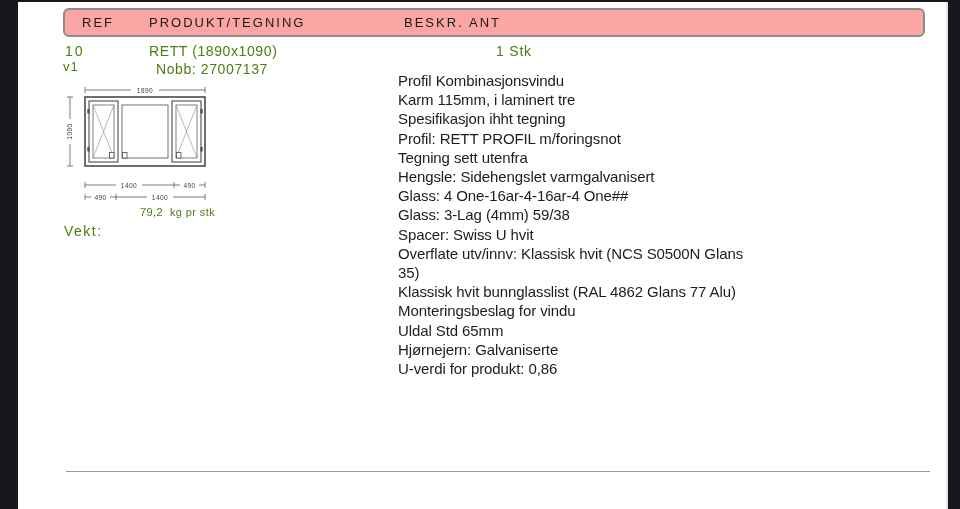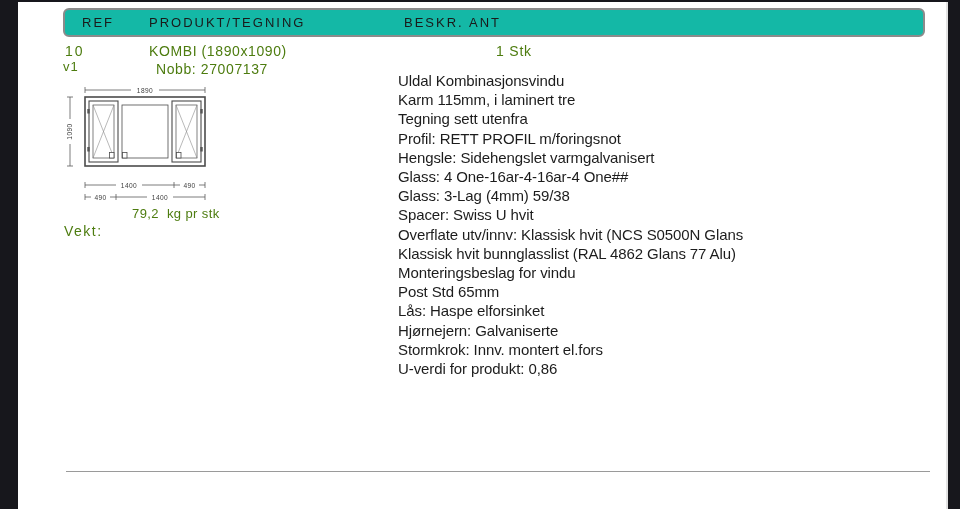--- a/index.html
+++ b/index.html
@@ -2,34 +2,34 @@
 <html><head>
 <meta charset="utf-8">
 <style>
   html,body{margin:0;padding:0;background:#ffffff;}
   .page{position:relative;width:960px;height:509px;background:#ffffff;overflow:hidden;
         font-family:"Liberation Sans", sans-serif;color:#1a1a1a;}
   .bar-left{position:absolute;left:0;top:0;width:18px;height:509px;background:#17171c;}
   .bar-right{position:absolute;left:946px;top:0;width:14px;height:509px;background:#17171c;border-left:2px solid #e2e2e2;}
   .bar-top{position:absolute;left:0;top:0;width:960px;height:2px;background:#17171c;}
   .header-box{position:absolute;left:63px;top:8px;width:858px;height:25px;
-              border:2px solid #8b8b8b;border-radius:6px;background:#14b8a6;}
+              border:2px solid #8b8b8b;border-radius:6px;background:#fca5a5;}
   .header-box span{position:absolute;top:5px;font-size:13px;letter-spacing:2px;color:#1a1a1a;white-space:pre;}
   .h-ref{left:17px;}
   .h-produkt{left:84px;}
   .h-beskr{left:339px;}
   .h-ant{left:404px;}
   .cell{position:absolute;font-size:14px;color:#4d7c0f;white-space:pre;}
   .ref{left:65px;top:43px;letter-spacing:2px;}
   .version{left:63px;top:59px;font-size:13px;letter-spacing:1px;}
   .product{left:149px;top:43px;letter-spacing:0.6px;}
   .nobb{left:156px;top:61px;letter-spacing:0.6px;}
   .qty{left:496px;top:43px;letter-spacing:0.8px;}
   .weight-label{left:64px;top:223px;letter-spacing:1.5px;}
-  .weight-value{left:132px;top:206px;font-size:13px;letter-spacing:0.4px;}
+  .weight-value{left:140px;top:206px;font-size:11px;letter-spacing:0.4px;}
   .drawing{position:absolute;left:60px;top:84px;}
   .desc{position:absolute;left:398px;top:71px;}
   .desc-line{font-size:15px;line-height:19.2px;color:#1c1c1c;letter-spacing:-0.1px;white-space:pre;}
   .divider{position:absolute;left:66px;top:471px;width:864px;height:1px;background:#9a9a9a;}
   .dim-text{font-size:6.6px;fill:#3d3d3d;letter-spacing:0.4px;font-family:"Liberation Sans",sans-serif;}
 </style>
 </head>
 <body>
 
 <div class="page">
@@ -40,21 +40,21 @@
 
   <div class="header-box">
     <span class="h-ref">REF</span>
     <span class="h-produkt">PRODUKT/TEGNING</span>
     <span class="h-beskr">BESKR.</span>
     <span class="h-ant">ANT</span>
   </div>
 
   <div class="cell ref">10</div>
   <div class="cell version">v1</div>
-  <div class="cell product">KOMBI (1890x1090)</div>
+  <div class="cell product">RETT (1890x1090)</div>
   <div class="cell nobb">Nobb: 27007137</div>
   <div class="cell qty">1 Stk</div>
 
   <svg class="drawing" width="160" height="122" viewBox="0 0 160 122" xmlns="http://www.w3.org/2000/svg">
 
     <g>
       <line x1="25" y1="6" x2="145" y2="6" stroke="#5a5a5a" stroke-width="0.8"></line>
       <line x1="25" y1="3" x2="25" y2="9" stroke="#5a5a5a" stroke-width="0.8"></line>
       <line x1="145" y1="3" x2="145" y2="9" stroke="#5a5a5a" stroke-width="0.8"></line>
       <rect x="71" y="2.5" width="28" height="7" fill="#ffffff"></rect>
@@ -114,33 +114,33 @@
       <text class="dim-text" x="40.5" y="115.6" text-anchor="middle">490</text>
       <rect x="87" y="109.5" width="26" height="7" fill="#ffffff"></rect>
       <text class="dim-text" x="100" y="115.6" text-anchor="middle">1400</text>
     </g>
   </svg>
 
   <div class="cell weight-label">Vekt:</div>
   <div class="cell weight-value">79,2  kg pr stk</div>
 
   <div class="desc">
-      <div class="desc-line">Uldal Kombinasjonsvindu</div>
+      <div class="desc-line">Profil Kombinasjonsvindu</div>
       <div class="desc-line">Karm 115mm, i laminert tre</div>
+      <div class="desc-line">Spesifikasjon ihht tegning</div>
+      <div class="desc-line">Profil: RETT PROFIL m/foringsnot</div>
       <div class="desc-line">Tegning sett utenfra</div>
-      <div class="desc-line">Profil: RETT PROFIL m/foringsnot</div>
       <div class="desc-line">Hengsle: Sidehengslet varmgalvanisert</div>
       <div class="desc-line">Glass: 4 One-16ar-4-16ar-4 One##</div>
       <div class="desc-line">Glass: 3-Lag (4mm) 59/38</div>
       <div class="desc-line">Spacer: Swiss U hvit</div>
       <div class="desc-line">Overflate utv/innv: Klassisk hvit (NCS S0500N Glans</div>
+      <div class="desc-line">35)</div>
       <div class="desc-line">Klassisk hvit bunnglasslist (RAL 4862 Glans 77 Alu)</div>
       <div class="desc-line">Monteringsbeslag for vindu</div>
-      <div class="desc-line">Post Std 65mm</div>
-      <div class="desc-line">Lås: Haspe elforsinket</div>
+      <div class="desc-line">Uldal Std 65mm</div>
       <div class="desc-line">Hjørnejern: Galvaniserte</div>
-      <div class="desc-line">Stormkrok: Innv. montert el.fors</div>
       <div class="desc-line">U-verdi for produkt: 0,86</div>
     </div>
 
   <div class="divider"></div>
 
 </div>
 
 </body></html>

